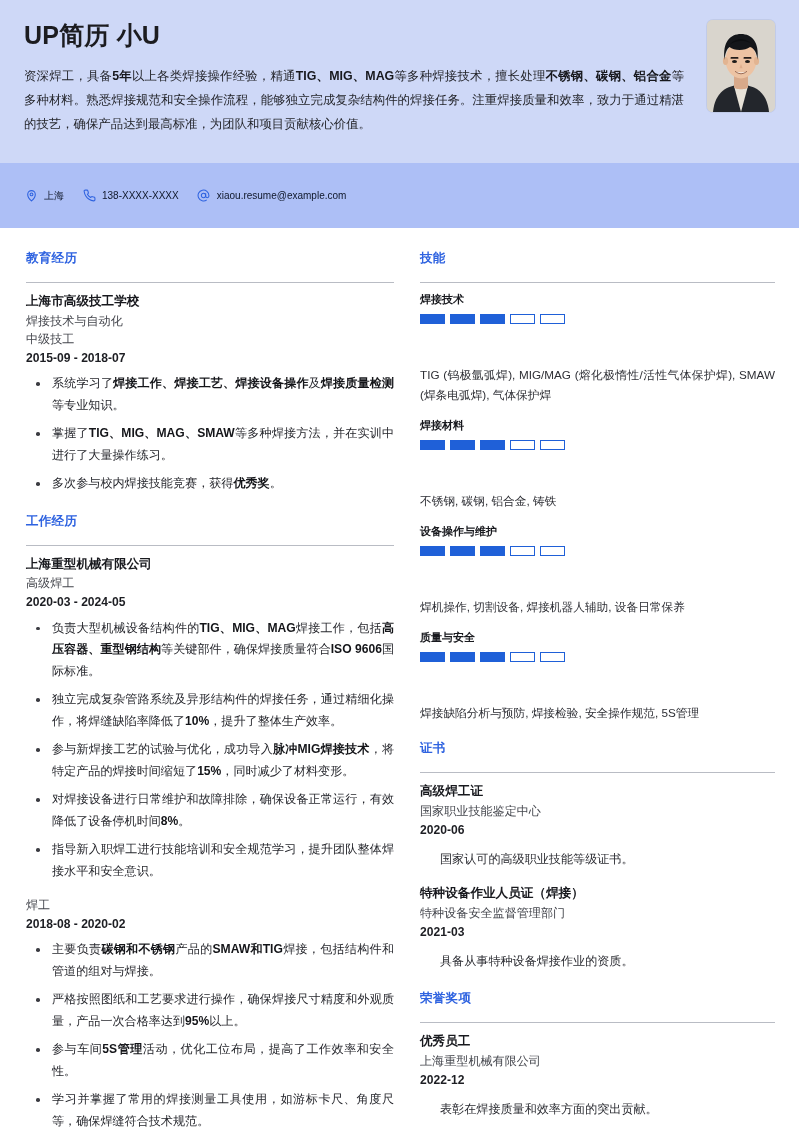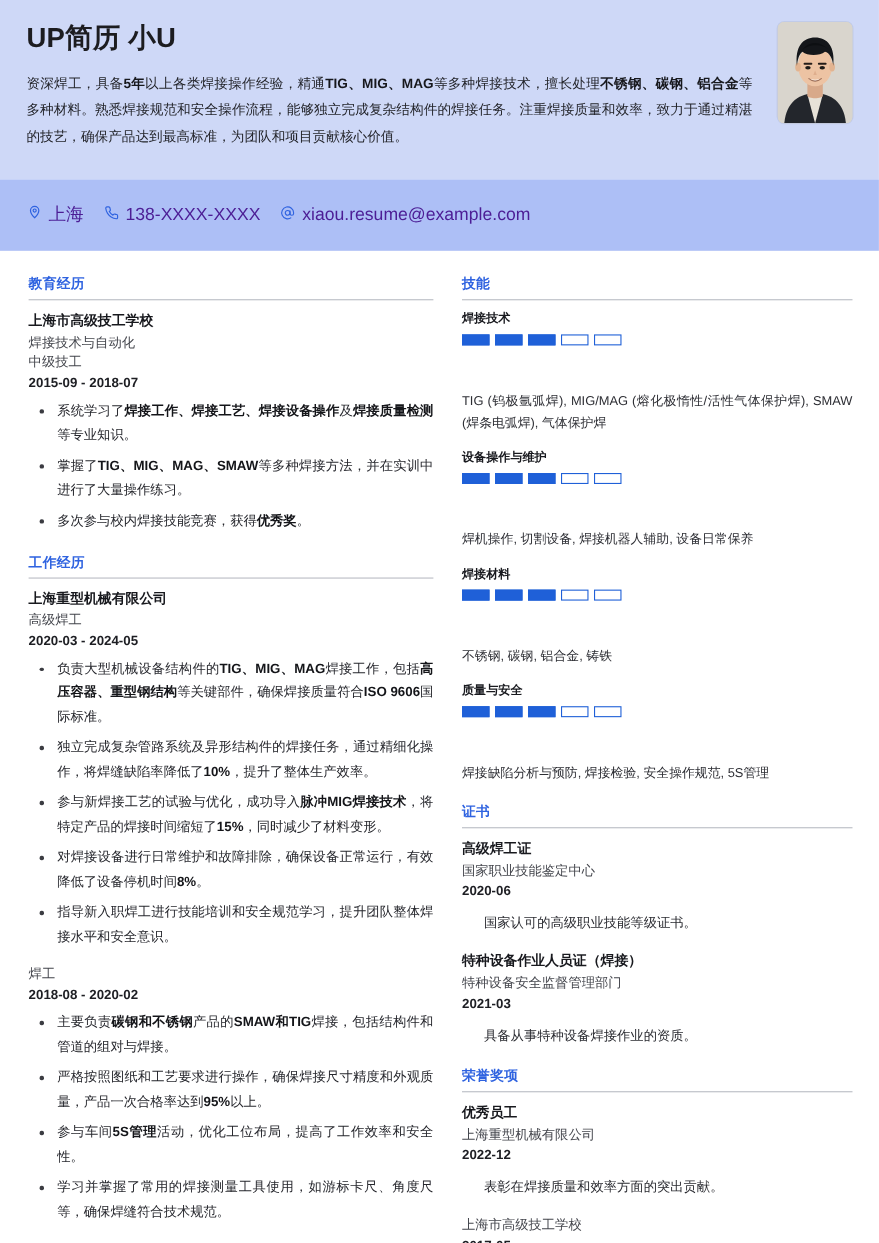--- a/index.html
+++ b/index.html
@@ -71,23 +71,24 @@
   .contact-bar {
     background: #adbff6;
     padding: 12px 24px;
     display: flex;
     align-items: center;
     gap: 18px;
     min-height: 65px;
   }
   .contact-item {
     display: flex;
+    align-items: center;
     gap: 6px;
-    font-size: 16px;
-    color: #4c1d95;
+    font-size: 10px;
+    color: #0f172a;
     white-space: nowrap;
   }
   .contact-item .ci-icon {
     display: inline-flex;
     align-items: center;
     justify-content: center;
     width: 14px; height: 14px;
     color: #2f63e0;
     flex: 0 0 auto;
   }
@@ -102,21 +103,21 @@
   }
   .col-left  { width: 368px; flex: 0 0 368px; }
   .col-right { width: 355px; flex: 0 0 355px; }
 
   .section { margin-bottom: 18px; }
 
   .section-title {
     font-size: 12.5px;
     font-weight: bold;
     color: #2f63e0;
-    padding-bottom: 5px;
+    padding-bottom: 15px;
     border-bottom: 1.3px solid #b9bcc4;
     margin-bottom: 9px;
     letter-spacing: 0.3px;
   }
 
   .entry { margin-bottom: 14px; }
   .entry:last-child { margin-bottom: 4px; }
 
   .entry-org {
     font-size: 12.6px;
@@ -334,40 +335,40 @@
               <div class="skill-bars">
                 <span class="bar filled"></span>
                 <span class="bar filled"></span>
                 <span class="bar filled"></span>
                 <span class="bar"></span>
                 <span class="bar"></span>
               </div>
               <div class="skill-items">TIG (钨极氩弧焊), MIG/MAG (熔化极惰性/活性气体保护焊), SMAW (焊条电弧焊), 气体保护焊</div>
             </div>
             <div class="skill-group">
+              <div class="skill-name">焊接材料</div>
+              <div class="skill-bars">
+                <span class="bar filled"></span>
+                <span class="bar filled"></span>
+                <span class="bar filled"></span>
+                <span class="bar"></span>
+                <span class="bar"></span>
+              </div>
+              <div class="skill-items">不锈钢, 碳钢, 铝合金, 铸铁</div>
+            </div>
+            <div class="skill-group">
               <div class="skill-name">设备操作与维护</div>
               <div class="skill-bars">
                 <span class="bar filled"></span>
                 <span class="bar filled"></span>
                 <span class="bar filled"></span>
                 <span class="bar"></span>
                 <span class="bar"></span>
               </div>
               <div class="skill-items">焊机操作, 切割设备, 焊接机器人辅助, 设备日常保养</div>
-            </div>
-            <div class="skill-group">
-              <div class="skill-name">焊接材料</div>
-              <div class="skill-bars">
-                <span class="bar filled"></span>
-                <span class="bar filled"></span>
-                <span class="bar filled"></span>
-                <span class="bar"></span>
-                <span class="bar"></span>
-              </div>
-              <div class="skill-items">不锈钢, 碳钢, 铝合金, 铸铁</div>
             </div>
             <div class="skill-group">
               <div class="skill-name">质量与安全</div>
               <div class="skill-bars">
                 <span class="bar filled"></span>
                 <span class="bar filled"></span>
                 <span class="bar filled"></span>
                 <span class="bar"></span>
                 <span class="bar"></span>
               </div>

